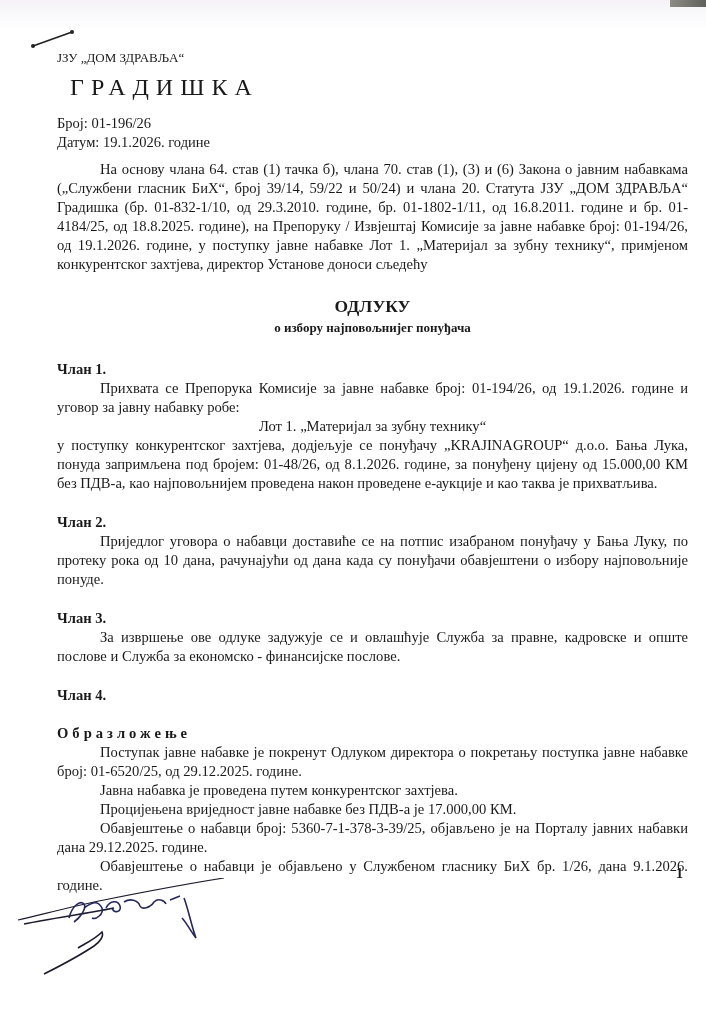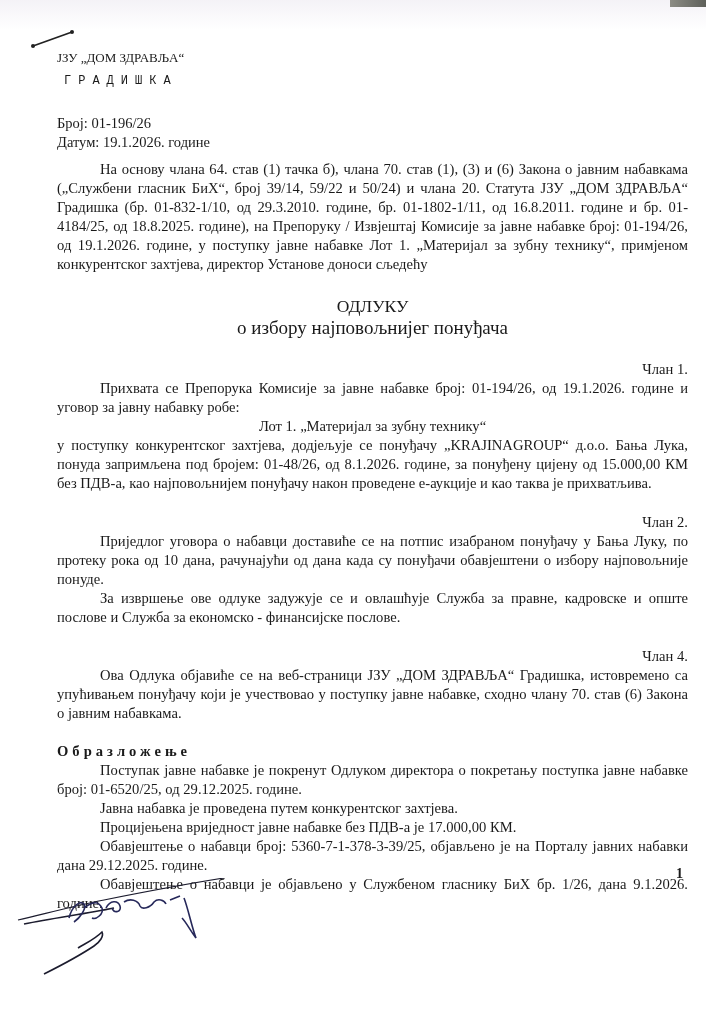--- a/index.html
+++ b/index.html
@@ -13,32 +13,32 @@
     position:absolute; left:0; top:0; width:706px; height:30px;
     background:linear-gradient(to bottom, rgba(235,232,240,0.55), rgba(255,255,255,0));
   }
   .corner-mark {
     position:absolute; right:0; top:0; width:36px; height:7px;
     background:linear-gradient(to right,#8c8c84,#5e605a);
   }
   .staple { position:absolute; left:30px; top:28px; }
   .abs { position:absolute; }
   .hdr1 { left:57px; top:50px; font-size:13px; letter-spacing:0px; }
-  .hdr2 { left:64px; top:74px; font-size:12px; letter-spacing:7px;font-family:Liberation Mono, monospace; }
+  .hdr2 { left:70px; top:74px; font-size:24px; letter-spacing:7px; }
   .meta1 { left:57px; top:115px; font-size:14.5px; }
   .meta2 { left:57px; top:134px; font-size:14.5px; }
 
   .body-wrap { position:absolute; left:57px; top:160px; width:631px; font-size:14.6px; line-height:19px; }
   p { margin:0; text-align:justify; text-align-last:left; }
   .indent { text-indent:43px; }
   .center { text-align:center; text-align-last:center; }
   b { font-weight:normal; }
-  .title { font-weight:normal; font-size:17.5px; text-align:center; margin-top:21px; line-height:22px; }
-  .subtitle { font-weight:normal; font-size:19px; text-align:center; line-height:22px; }
-  .clan { font-weight:normal; text-align:right; margin-top:20px; }
+  .title { font-weight:bold; font-size:17.5px; text-align:center; margin-top:21px; line-height:22px; }
+  .subtitle { font-weight:bold; font-size:13px; text-align:center; line-height:22px; }
+  .clan { font-weight:bold; text-align:left; margin-top:20px; }
   .obraz { font-weight:bold; text-align:left; letter-spacing:4px; margin-top:19px; }
   .page-num { position:absolute; left:676px; top:866px; font-size:14px; font-weight:bold; }
   .signature { position:absolute; left:14px; top:878px; }
 </style>
 </head>
 <body>
 
 <div class="scan-top"></div>
 <div class="corner-mark"></div>
 
@@ -55,29 +55,29 @@
 
 <div class="body-wrap">
   <p class="indent"><span>На основу члана 64. став (1) тачка б), члана 70. став (1), (3) и (6) Закона о јавним набавкама („Службени гласник БиХ“, број 39/14, 59/22 и 50/24) и члана 20. Статута ЈЗУ „ДОМ ЗДРАВЉА“ Градишка (бр. 01-832-1/10, од 29.3.2010. године, бр. 01-1802-1/11, од 16.8.2011. године и бр. 01-4184/25, од 18.8.2025. године), на Препоруку / Извјештај Комисије за јавне набавке број: 01-194/26, од 19.1.2026. године, у поступку јавне набавке </span><b>Лот 1. „Материјал за зубну технику“</b><span>, примјеном конкурентског захтјева, директор Установе доноси сљедећу</span></p>
 
   <div class="title">ОДЛУКУ</div>
   <div class="subtitle">о избору најповољнијег понуђача</div>
 
   <div class="clan" style="margin-top:21px;">Члан 1.</div>
   <p class="indent"><b>Прихвата се Препорука Комисије за јавне набавке</b><span> број: 01-194/26, од 19.1.2026. године и уговор за јавну набавку робе:</span></p>
   <p class="center"><b>Лот 1. „Материјал за зубну технику“</b></p>
-  <p><span>у поступку конкурентског захтјева, додјељује се понуђачу </span><b>„KRAJINAGROUP“ д.о.о. Бања Лука, понуда</b><span> запримљена под </span><b>бројем: 01-48/26, од 8.1.2026. године,</b><span> за понуђену цијену од </span><b>15.000,00 КМ без ПДВ-а,</b><span> као најповољнијем понуђачу након проведене е-аукције и као таква је прихватљива.</span></p>
+  <p><span>у поступку конкурентског захтјева, додјељује се понуђачу </span><b>„KRAJINAGROUP“ д.о.о. Бања Лука, понуда</b><span> запримљена под </span><b>бројем: 01-48/26, од 8.1.2026. године,</b><span> за понуђену цијену од </span><b>15.000,00 КМ без ПДВ-а,</b><span> као најповољнијем проведена након проведене е-аукције и као таква је прихватљива.</span></p>
 
   <div class="clan">Члан 2.</div>
   <p class="indent">Приједлог уговора о набавци доставиће се на потпис изабраном понуђачу у Бања Луку, по протеку рока од 10 дана, рачунајући од дана када су понуђачи обавјештени о избору најповољније понуде.</p>
 
+  <div class="clan">Члан 3.</div>
   <p class="indent">За извршење ове одлуке задужује се и овлашћује Служба за правне, кадровске и опште послове и Служба за економско - финансијске послове.</p>
 
   <div class="clan">Члан 4.</div>
-  <p class="indent">Ова Одлука објавиће се на веб-страници ЈЗУ „ДОМ ЗДРАВЉА“ Градишка, истовремено са упућивањем понуђачу који је учествовао у поступку јавне набавке, сходно члану 70. став (6) Закона о јавним набавкама.</p>
 
   <div class="obraz">Образложење</div>
   <p class="indent">Поступак јавне набавке је покренут Одлуком директора о покретању поступка јавне набавке број: 01-6520/25, од 29.12.2025. године.</p>
   <p class="indent">Јавна набавка је проведена путем конкурентског захтјева.</p>
   <p class="indent">Процијењена вриједност јавне набавке без ПДВ-а је 17.000,00 КМ.</p>
   <p class="indent">Обавјештење о набавци број: 5360-7-1-378-3-39/25, објављено је на Порталу јавних набавки дана 29.12.2025. године.</p>
   <p class="indent">Обавјештење о набавци је објављено у Службеном гласнику БиХ бр. 1/26, дана 9.1.2026. године.</p>
 </div>
 
 <div class="page-num">1</div>

